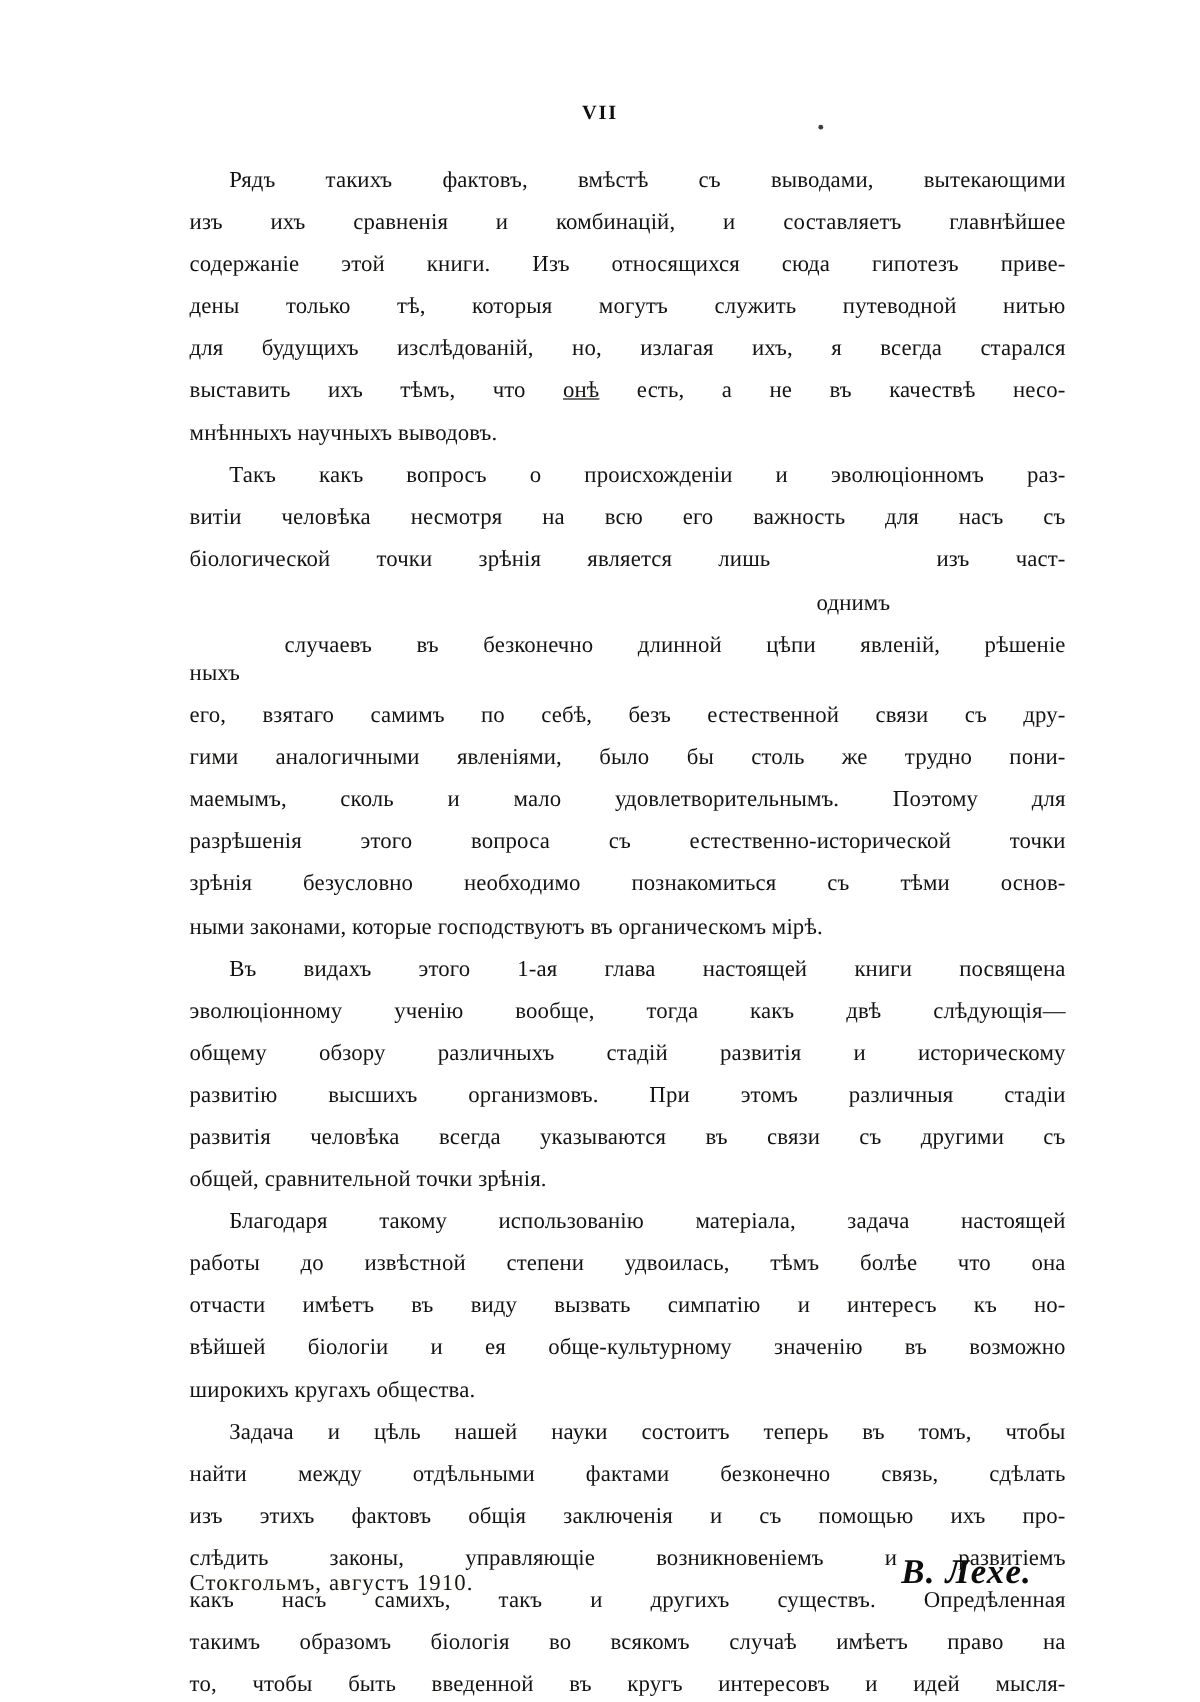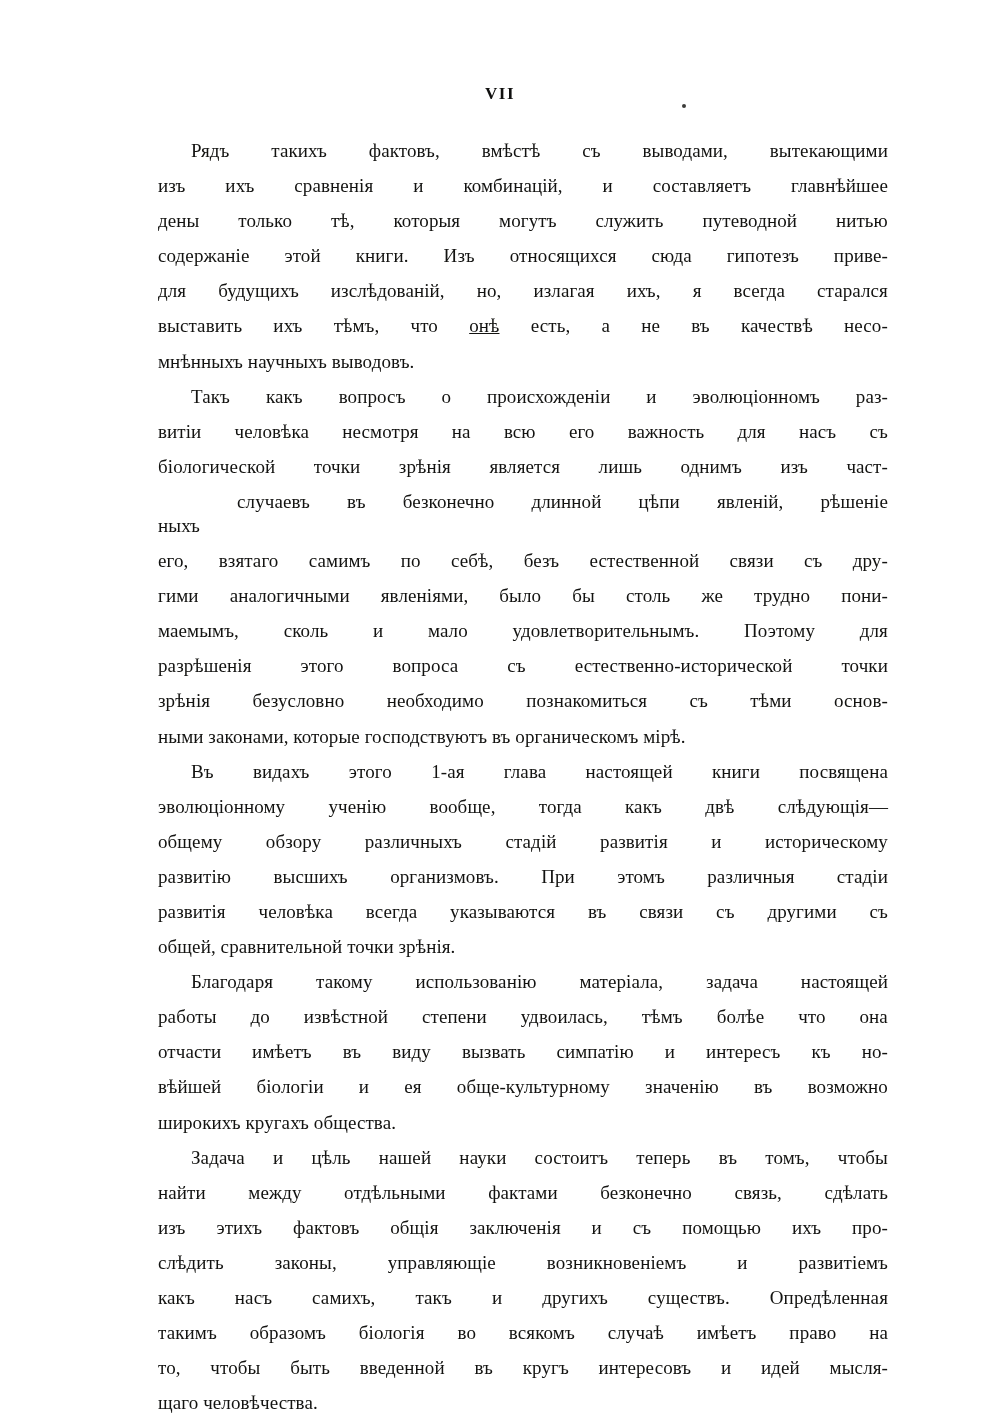--- a/index.html
+++ b/index.html
@@ -138,38 +138,38 @@
           <span style="white-space: pre;">изъ</span>
           <span style="white-space: pre;">ихъ</span>
           <span style="white-space: pre;">сравненія</span>
           <span style="white-space: pre;">и</span>
           <span style="white-space: pre;">комбинацій,</span>
           <span style="white-space: pre;">и</span>
           <span style="white-space: pre;">составляетъ</span>
           <span style="white-space: pre;">главнѣйшее</span>
         </span>
       <span class="line" style="display: flex; justify-content: space-between; width: 730px; white-space: normal;">
+          <span style="white-space: pre;">содержаніе</span>
+          <span style="white-space: pre;">этой</span>
+          <span style="white-space: pre;">книги.</span>
+          <span style="white-space: pre;">Изъ</span>
+          <span style="white-space: pre;">относящихся</span>
+          <span style="white-space: pre;">сюда</span>
+          <span style="white-space: pre;">гипотезъ</span>
+          <span style="white-space: pre;">приве-</span>
+        </span>
+      <span class="line" style="display: flex; justify-content: space-between; width: 730px; white-space: normal;">
           <span style="white-space: pre;">дены</span>
           <span style="white-space: pre;">только</span>
           <span style="white-space: pre;">тѣ,</span>
           <span style="white-space: pre;">которыя</span>
           <span style="white-space: pre;">могутъ</span>
           <span style="white-space: pre;">служить</span>
           <span style="white-space: pre;">путеводной</span>
           <span style="white-space: pre;">нитью</span>
-        </span>
-      <span class="line" style="display: flex; justify-content: space-between; width: 730px; white-space: normal;">
-          <span style="white-space: pre;">содержаніе</span>
-          <span style="white-space: pre;">этой</span>
-          <span style="white-space: pre;">книги.</span>
-          <span style="white-space: pre;">Изъ</span>
-          <span style="white-space: pre;">относящихся</span>
-          <span style="white-space: pre;">сюда</span>
-          <span style="white-space: pre;">гипотезъ</span>
-          <span style="white-space: pre;">приве-</span>
         </span>
       <span class="line" style="display: flex; justify-content: space-between; width: 730px; white-space: normal;">
           <span style="white-space: pre;">для</span>
           <span style="white-space: pre;">будущихъ</span>
           <span style="white-space: pre;">изслѣдованій,</span>
           <span style="white-space: pre;">но,</span>
           <span style="white-space: pre;">излагая</span>
           <span style="white-space: pre;">ихъ,</span>
           <span style="white-space: pre;">я</span>
           <span style="white-space: pre;">всегда</span>
@@ -207,21 +207,21 @@
           <span style="white-space: pre;">для</span>
           <span style="white-space: pre;">насъ</span>
           <span style="white-space: pre;">съ</span>
         </span>
       <span class="line" style="display: flex; justify-content: space-between; width: 730px; white-space: normal;">
           <span style="white-space: pre;">біологической</span>
           <span style="white-space: pre;">точки</span>
           <span style="white-space: pre;">зрѣнія</span>
           <span style="white-space: pre;">является</span>
           <span style="white-space: pre;">лишь</span>
-          <span style="white-space: pre;">однимъ</span>
+          <span style="white-space: pre; margin-top: 36px;">однимъ</span>
           <span style="white-space: pre;">изъ</span>
           <span style="white-space: pre;">част-</span>
         </span>
       <span class="line" style="display: flex; justify-content: space-between; width: 730px; white-space: normal;">
           <span style="white-space: pre; margin-top: 24px;">ныхъ</span>
           <span style="white-space: pre;">случаевъ</span>
           <span style="white-space: pre;">въ</span>
           <span style="white-space: pre;">безконечно</span>
           <span style="white-space: pre;">длинной</span>
           <span style="white-space: pre;">цѣпи</span>
@@ -432,14 +432,18 @@
           <span style="white-space: pre;">интересовъ</span>
           <span style="white-space: pre;">и</span>
           <span style="white-space: pre;">идей</span>
           <span style="white-space: pre;">мысля-</span>
         </span>
       <span class="line">щаго человѣчества.</span>
     </div>
 
   </div>
 
+  <div class="colophon">
+    <div class="place-date">Стокгольмъ, августъ 1910.</div>
+    <div class="signature">В. Лехе.</div>
+  </div>
 
 </div>
 
 </body></html>

